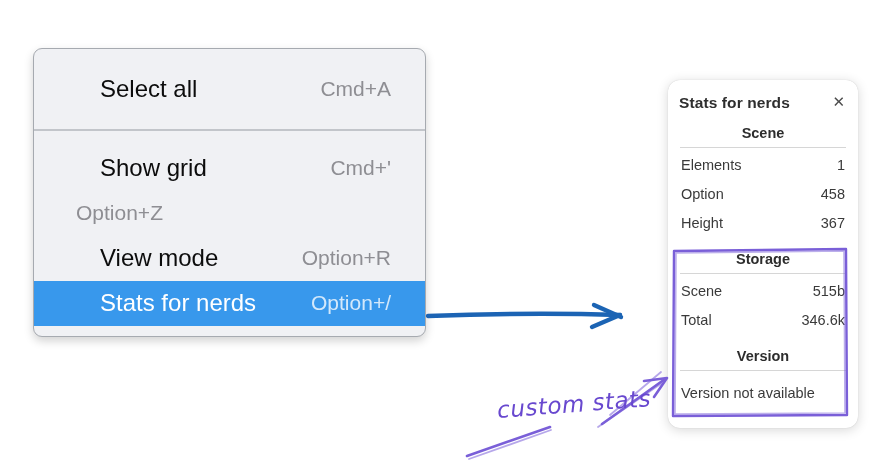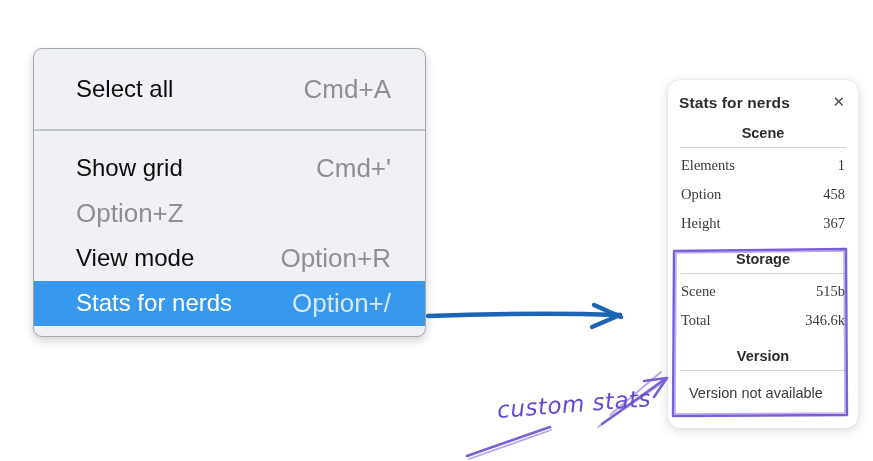--- a/index.html
+++ b/index.html
@@ -17,22 +17,22 @@
     box-shadow:0 4px 10px rgba(0,0,0,0.18);
     overflow:hidden;
   }
   .menu-group-1 { padding:16px 0; }
   .menu-group-2 { padding:15px 0 10px; }
   .menu-item {
     height:45px; display:flex; align-items:center; justify-content:space-between;
     padding:0 34px 0 42px; font-size:24px;
   }
   .menu-group-1 .menu-item { height:48px; }
-  .mi-label { color:#0c0c0c; }
-  .mi-shortcut { color:#8e8e93; font-size:26px; }
+  .mi-label { color:#0c0c0c;margin-left:24px; }
+  .mi-shortcut { color:#8e8e93; font-size:21px; }
   .menu-item.highlighted { background:var(--menu-highlight, #3898ec); }
   .menu-item.highlighted .mi-label { color:#ffffff; }
   .menu-item.highlighted .mi-shortcut { color:rgba(255,255,255,0.78); }
   .menu-separator { height:1.5px; background:#c2c5ca; }
 
   
   .flow-arrow { position:absolute; left:424px; top:295px; }
   .flow-arrow path {
     stroke:var(--flow-arrow-blue, #1c64b4); stroke-width:4.4;
     fill:none; stroke-linecap:round;
@@ -48,22 +48,22 @@
   .panel-header { display:flex; justify-content:space-between; align-items:center; }
   .panel-title { font-weight:bold; font-size:15.5px; color:#2e2e2e; letter-spacing:0.1px; }
   .close-btn {
     font-size:15px; color:#4c4c4c; line-height:1; cursor:pointer;
     background:none; border:none; padding:2px; font-family:"DejaVu Sans", sans-serif;
   }
   .section-heading {
     text-align:center; font-weight:bold; font-size:14.5px; color:#2d2d2d; margin-top:13px;
   }
   .rule { border:none; border-top:1px solid #d6d6d6; margin:6px 1px 3px; }
-  .stat-row { display:flex; justify-content:space-between; line-height:29px; padding:0 2px;font-family:Liberation Serif, serif; }
-  .stat-note { line-height:28px; padding:5px 2px 0;margin-left:8px; }
+  .stat-row { display:flex; justify-content:space-between; line-height:29px; padding:0 2px; }
+  .stat-note { line-height:28px; padding:5px 2px 0; }
 
   
   .custom-outline { position:absolute; left:0; top:166px; pointer-events:none; overflow:visible; }
   .custom-outline path {
     stroke:var(--annotation-violet, #7a5fd8); fill:none;
     stroke-width:2.4; stroke-linejoin:round; stroke-linecap:round;
   }
   .custom-outline path.echo { stroke-width:1.6; opacity:0.5; }
 
   

